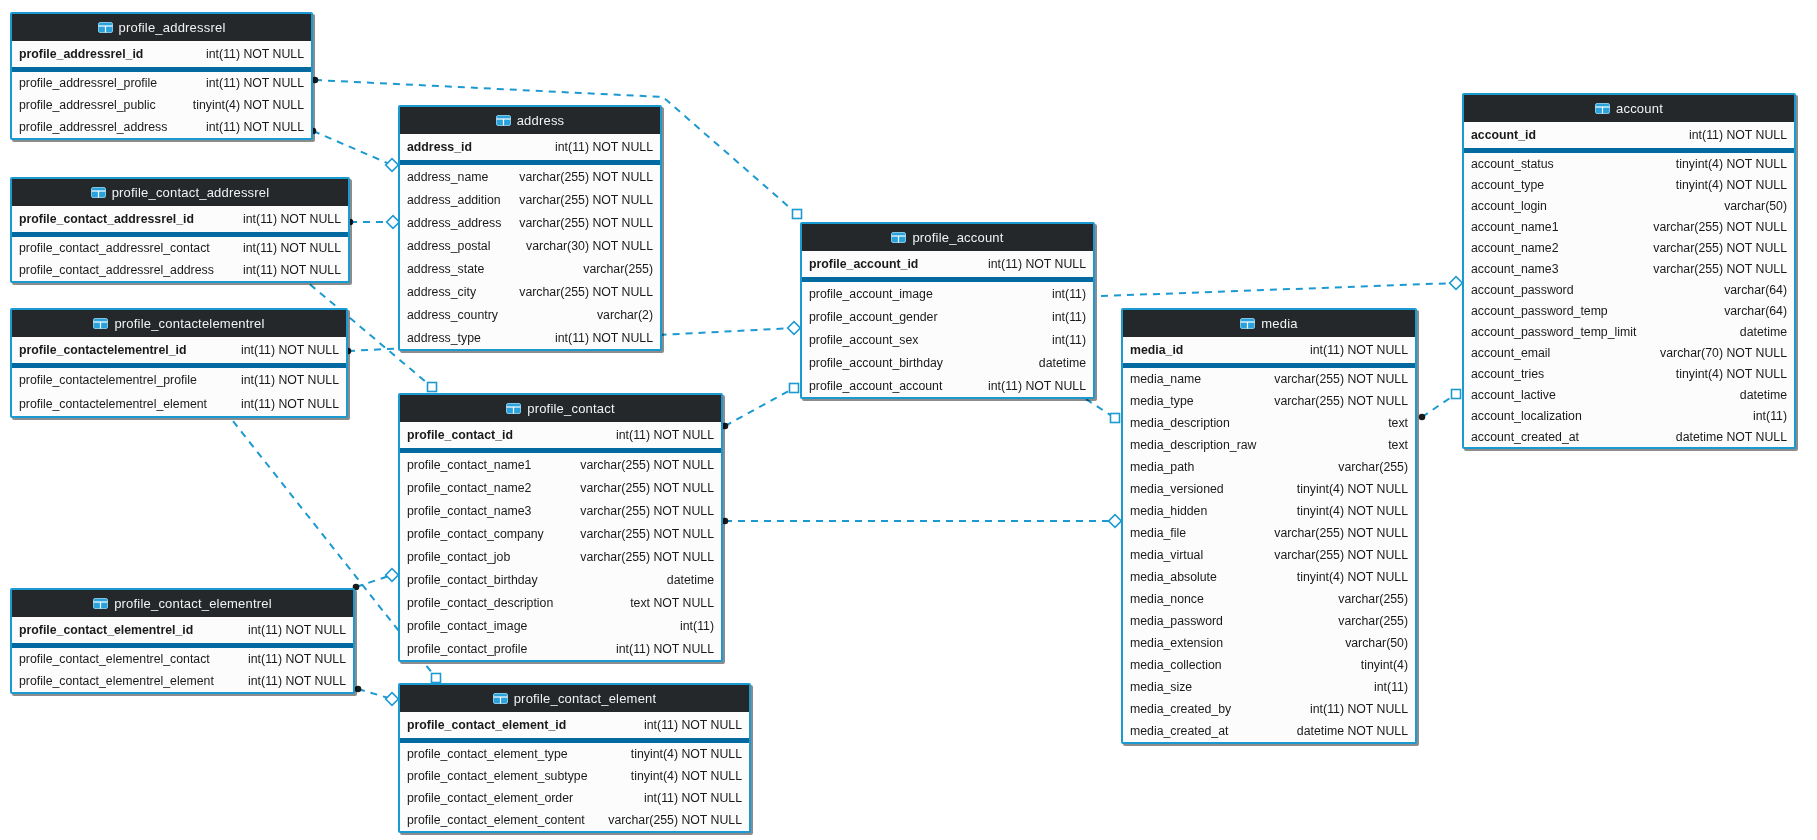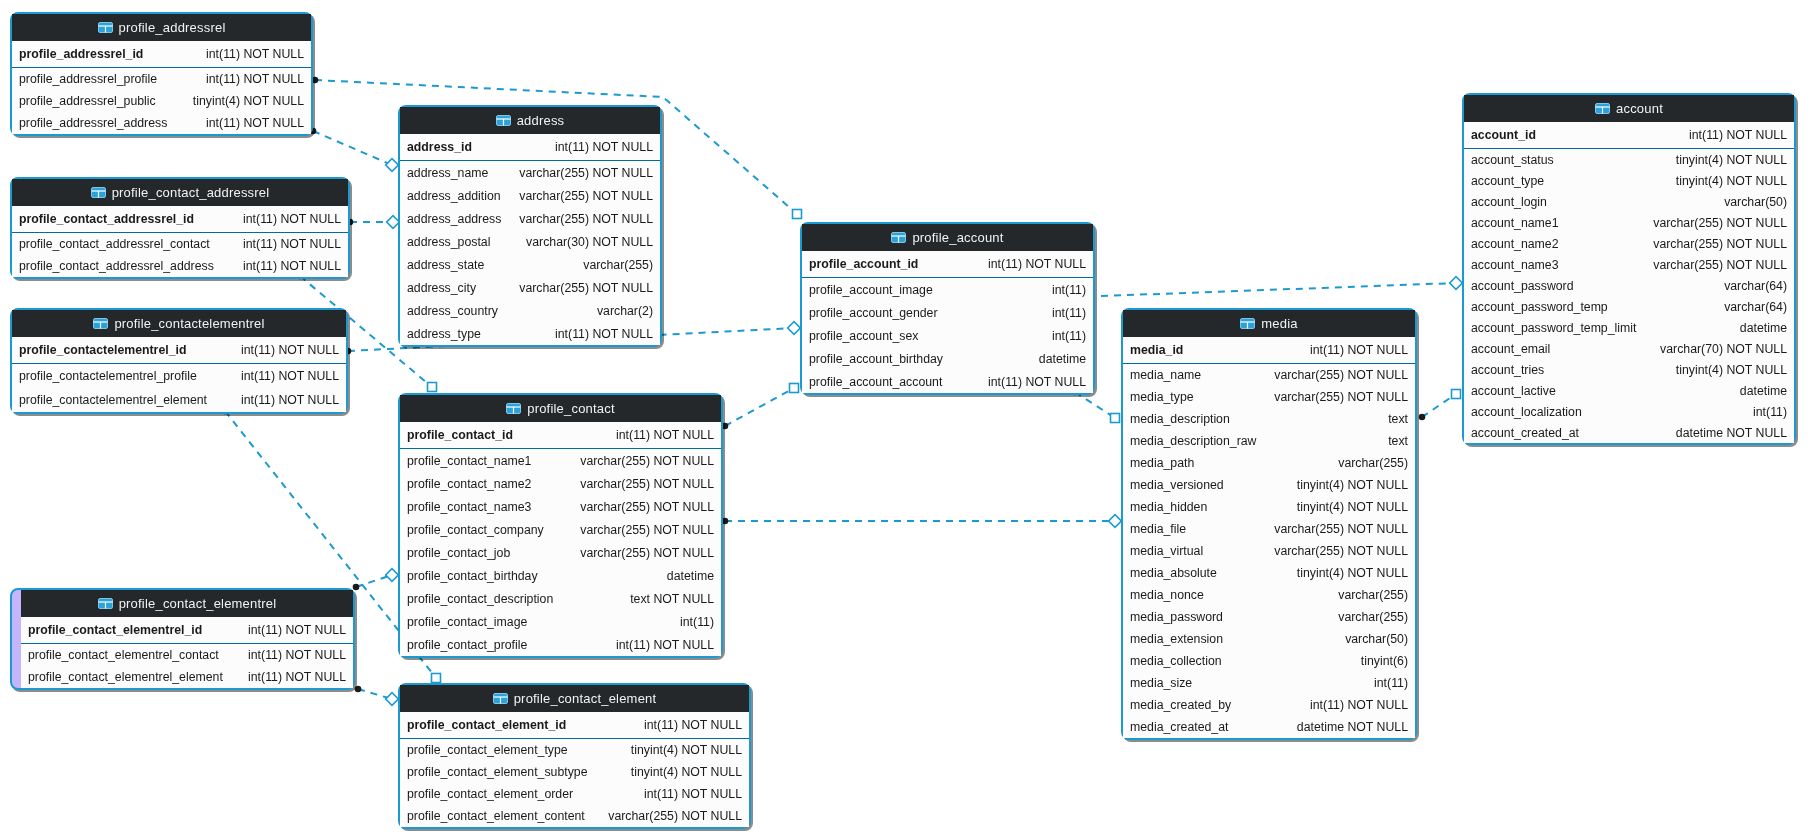--- a/index.html
+++ b/index.html
@@ -4,35 +4,35 @@
 <style>
   html,body { margin:0; padding:0; background:#ffffff; }
   #canvas {
     position:relative; width:1817px; height:840px; background:#ffffff;
     font-family:"Liberation Sans", sans-serif; overflow:hidden;
   }
   #rel-layer { position:absolute; left:0; top:0; width:1817px; height:840px; }
   #rel-layer path { pointer-events:stroke; }
   .tbl {
     position:absolute; box-sizing:border-box;
-    border:2px solid var(--accent,#1b9ad2); border-radius:8px;
-    background:#c4b5fd; box-shadow:2px 2px 0 rgba(0,0,0,0.45);
+    border:2px solid var(--accent,#1b9ad2); border-radius:2px;
+    background:#e5e5e5; box-shadow:2px 2px 0 rgba(0,0,0,0.45);
   }
   .tbl-header {
     height:27px; background:var(--hdr,#24282b); color:#f2f2f2;
     display:flex; align-items:center; justify-content:center; gap:6px;
     font-size:13px; letter-spacing:0.2px;
   }
   .ticon { display:flex; align-items:center; }
   .tbl-pk-row, .tbl-row {
     display:flex; justify-content:space-between; align-items:center;
     padding:0 7px; font-size:12.3px; color:#1a1a1a; white-space:nowrap;
     background:#fcfcfc;
   }
-  .tbl-pk-row { height:26px; border-bottom:1px solid #0369a1; }
+  .tbl-pk-row { height:26px; border-bottom:5px solid #0369a1; }
   .tbl-pk-row .col-name { font-weight:bold; }
   .tbl-row { height:var(--rh,22px); }
   .col-type { padding-left:12px; }
 </style>
 </head>
 <body>
 
 <div id="canvas" style="--accent: #1b9ad2;">
   <svg id="rel-layer">
       <path d="M315 80 L663 97 L797 214" fill="none" stroke="#1b9ad2" stroke-width="2" stroke-dasharray="7 6"></path>
@@ -144,21 +144,21 @@
       </div>
       <div class="tbl-row">
         <span class="col-name">profile_contactelementrel_profile</span>
         <span class="col-type">int(11) NOT NULL</span>
       </div>
       <div class="tbl-row">
         <span class="col-name">profile_contactelementrel_element</span>
         <span class="col-type">int(11) NOT NULL</span>
       </div>
     </div>
-    <div class="tbl" style="left: 10px; top: 588px; width: 345px; padding-left: 9px; --rh: 22px; --hdr: #24282b;">
+    <div class="tbl" style="left: 10px; top: 588px; width: 345px; --rh: 22px; --hdr: #24282b;">
       <div class="tbl-header">
         <span class="ticon">
           <svg width="15" height="11" viewBox="0 0 15 11">
             <rect x="0.5" y="0.5" width="14" height="10" rx="1.5" fill="#2aa3dd" stroke="#9adcf7" stroke-width="0.8"></rect>
             <line x1="0.5" y1="4" x2="14.5" y2="4" stroke="#ffffff" stroke-width="1.2"></line>
             <line x1="7.5" y1="4" x2="7.5" y2="10.5" stroke="#ffffff" stroke-width="1.2"></line>
           </svg>
         </span>
         <span>profile_contact_elementrel</span>
       </div>
@@ -405,21 +405,21 @@
       <div class="tbl-row">
         <span class="col-name">media_password</span>
         <span class="col-type">varchar(255)</span>
       </div>
       <div class="tbl-row">
         <span class="col-name">media_extension</span>
         <span class="col-type">varchar(50)</span>
       </div>
       <div class="tbl-row">
         <span class="col-name">media_collection</span>
-        <span class="col-type">tinyint(6)</span>
+        <span class="col-type">tinyint(4)</span>
       </div>
       <div class="tbl-row">
         <span class="col-name">media_size</span>
         <span class="col-type">int(11)</span>
       </div>
       <div class="tbl-row">
         <span class="col-name">media_created_by</span>
         <span class="col-type">int(11) NOT NULL</span>
       </div>
       <div class="tbl-row">

